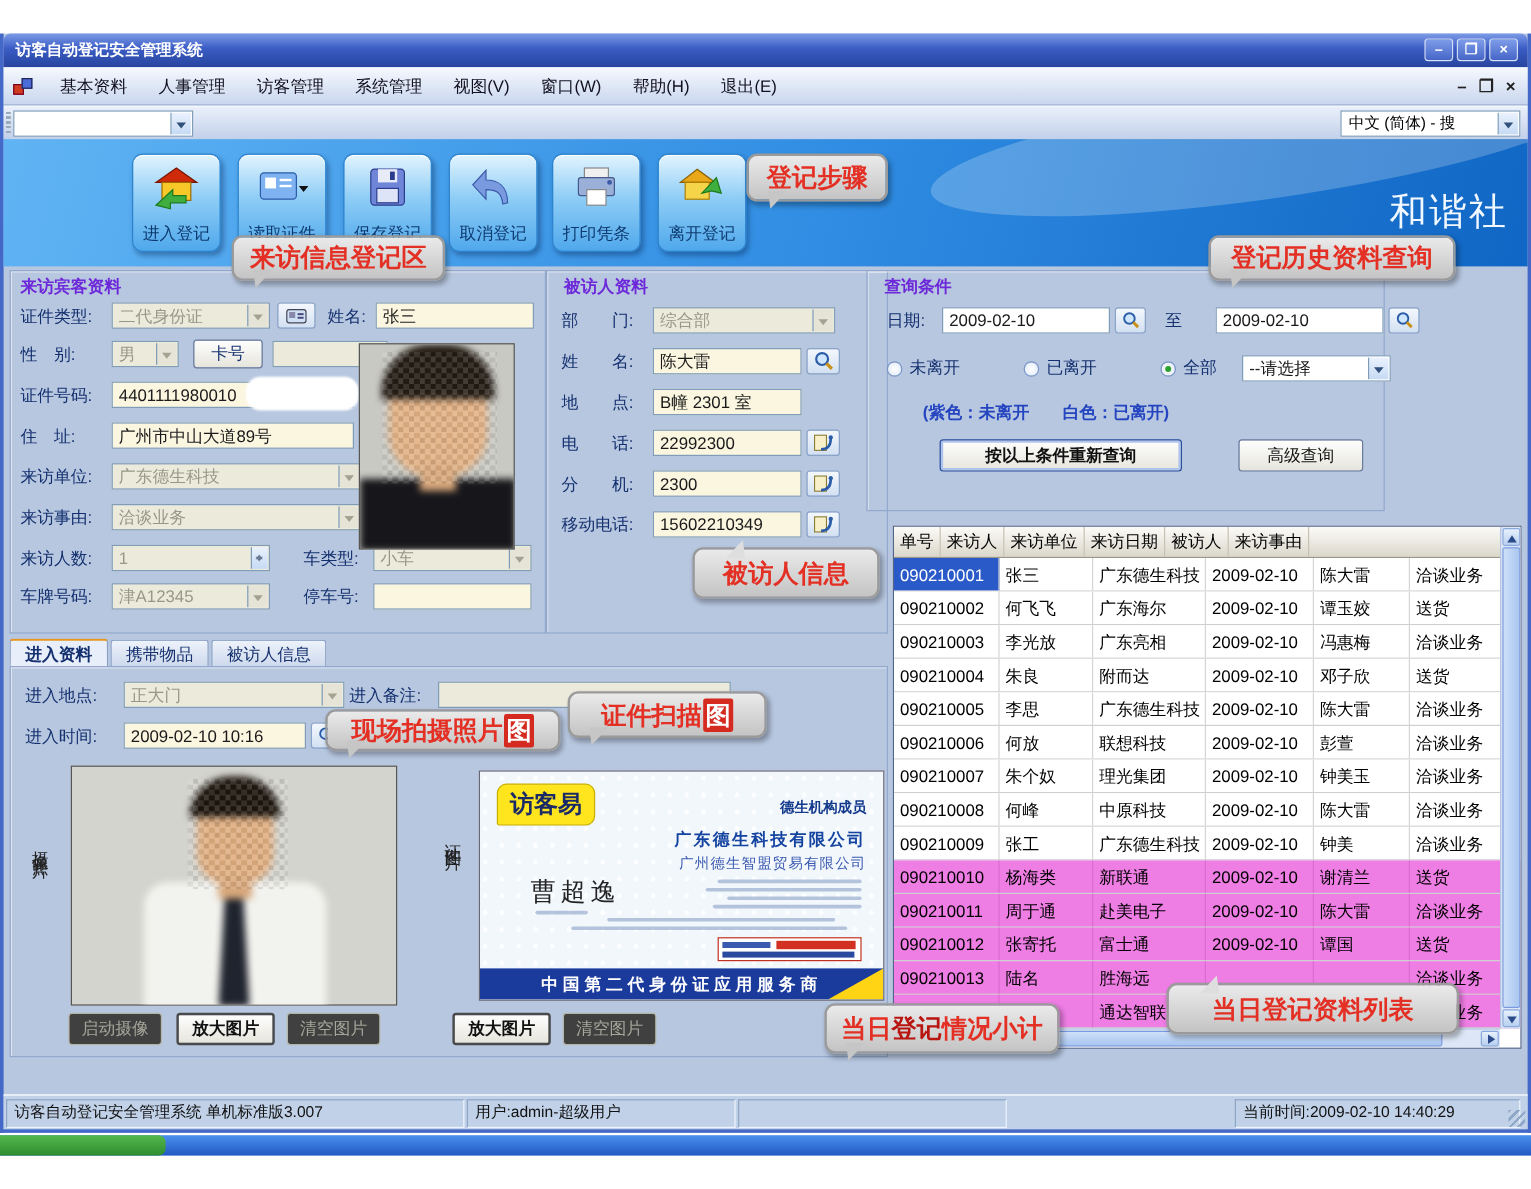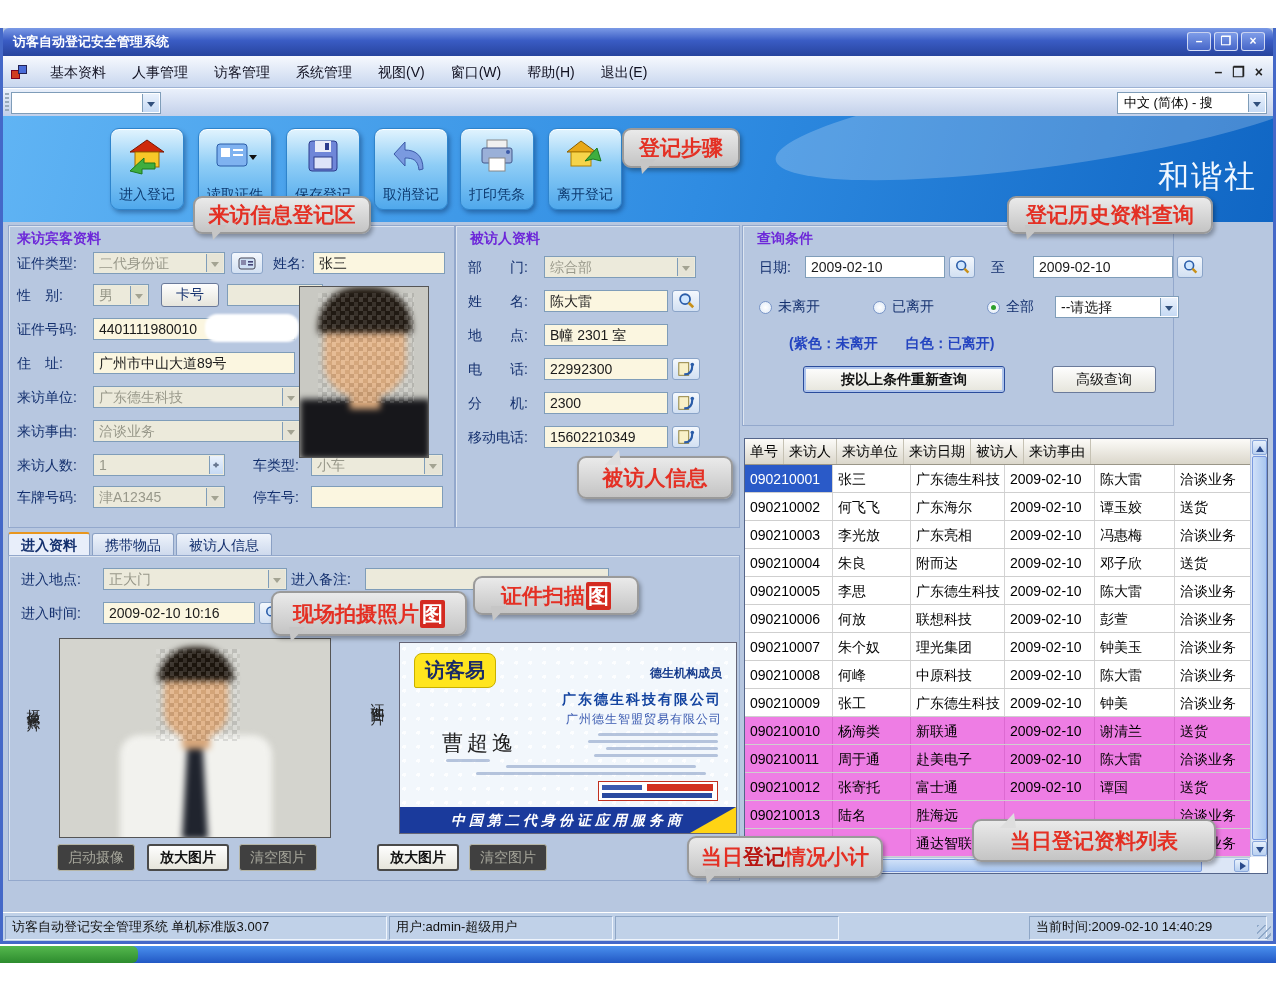--- a/index.html
+++ b/index.html
@@ -118,21 +118,21 @@
   .card .logo { position:absolute; left:14px; top:10px; background:#ffe51e; color:#1a2a66; font-weight:bold; font-size:20px;
                 padding:3px 10px; border-radius:8px 8px 8px 2px; border:1px solid #c8b000; }
   .card .member { position:absolute; right:14px; top:22px; color:#143a8c; font-size:12px; font-weight:bold; }
   .card .co1 { position:absolute; right:14px; top:48px; color:#1444a0; font-size:14px; font-weight:bold; letter-spacing:2px; }
   .card .co2 { position:absolute; right:14px; top:68px; color:#3a5ab0; font-size:12px; letter-spacing:1px; }
   .card .person { position:absolute; left:42px; top:86px; color:#222; font-size:21px; font-family:"Liberation Serif",serif; letter-spacing:4px; }
   .card .tline { position:absolute; background:#9fb2d2; opacity:.75; height:3px; border-radius:2px; }
   .card .hotbox { position:absolute; right:18px; top:138px; width:120px; height:20px; background:#fff; border:1px solid #c03020; }
   .card .hotbox i { position:absolute; display:block; }
   .card .footer { position:absolute; left:0; bottom:0; width:100%; height:26px; background:#1a3a9c; color:#fff;
-                  font-size:14px; font-weight:bold; letter-spacing:4px; text-align:center; line-height:26px;font-style:italic; }
+                  font-size:14px; font-weight:bold; letter-spacing:4px; text-align:center; line-height:26px; }
   .card .corner { position:absolute; right:0; bottom:0; width:0; height:0; border-left:46px solid transparent; border-bottom:26px solid #ffd414; }
   .statusbar { position:absolute; left:0; top:884px; width:1270px; height:29px; background:#c0d1e8; border-top:1px solid #fff; }
   .seg { position:absolute; top:3px; height:24px; border:1px solid; border-color:#8ea6c6 #eef4fc #eef4fc #8ea6c6;
          font-size:13px; color:#111; line-height:20px; padding:0 6px; white-space:nowrap; overflow:hidden; }
   .gripdots { position:absolute; right:2px; bottom:2px; width:14px; height:14px;
               background:repeating-linear-gradient(135deg,#8fa8c8 0 2px, transparent 2px 5px); }
   .taskbar { position:absolute; left:0; top:946px; width:1276px; height:17px; background:linear-gradient(#4a90ee,#2258c4); }
   .taskbar .start { position:absolute; left:0; top:0; width:138px; height:100%; background:linear-gradient(#55b84e,#2d8c2e); border-radius:0 6px 6px 0; }
 
   
@@ -346,21 +346,21 @@
         <span class="inp" style="left:88px;top:200px;width:124px">15602210349</span>
         <span class="ibtn" style="left:216px;top:200px;width:28px">
           <svg width="18" height="18" viewBox="0 0 20 20">
             <rect x="2" y="3" width="11" height="14" fill="#f8f0c8" stroke="#8a7a30"></rect>
             <path d="M8 16 c7 0 9 -5 9 -10" stroke="#2a5ca8" fill="none" stroke-width="2.4"></path>
               <circle cx="17" cy="5" r="2" fill="#2a5ca8"></circle>
           </svg>
         </span>
       </div>
 
-      <div class="panel" style="left:739px;top:3px;width:432px;height:201px">
+      <div class="panel" style="left:719px;top:3px;width:432px;height:201px">
         <span class="cap" style="left:14px">查询条件</span>
         <span class="lbl" style="left:16px;top:30px">日期:</span>
         <span class="inp white" style="left:62px;top:30px;width:140px">2009-02-10</span>
         <span class="ibtn" style="left:206px;top:30px;width:26px">
           <svg width="16" height="16" viewBox="0 0 20 20">
             <circle cx="9" cy="8" r="5.5" fill="#cfe6ff" stroke="#2a5ca8" stroke-width="2"></circle>
               <line x1="13" y1="12" x2="18" y2="17" stroke="#c89018" stroke-width="3"></line>
           </svg>
         </span>
         <span class="lbl" style="left:248px;top:30px">至</span>
@@ -622,21 +622,21 @@
     </div>
   <div class="callout t-down" style="left:193px;top:196px;width:178px;height:38px">
       <span>来访信息登记区</span>
     </div>
   <div class="callout t-down" style="left:1007px;top:196px;width:206px;height:38px">
       <span>登记历史资料查询</span>
     </div>
   <div class="callout t-up" style="left:577px;top:456px;width:156px;height:43px">
       <span>被访人信息</span>
     </div>
-  <div class="callout t-down" style="left:271px;top:591px;width:196px;height:45px">
+  <div class="callout t-down" style="left:271px;top:591px;width:196px;height:35px">
       <span>现场拍摄照片</span>
       <span class="hl">图</span>
     </div>
   <div class="callout t-down" style="left:473px;top:576px;width:166px;height:39px">
       <span>证件扫描</span>
       <span class="hl">图</span>
     </div>
   <div class="callout t-down" style="left:687px;top:836px;width:196px;height:42px">
       <span>当日</span>
       <span class="em">登记</span>

